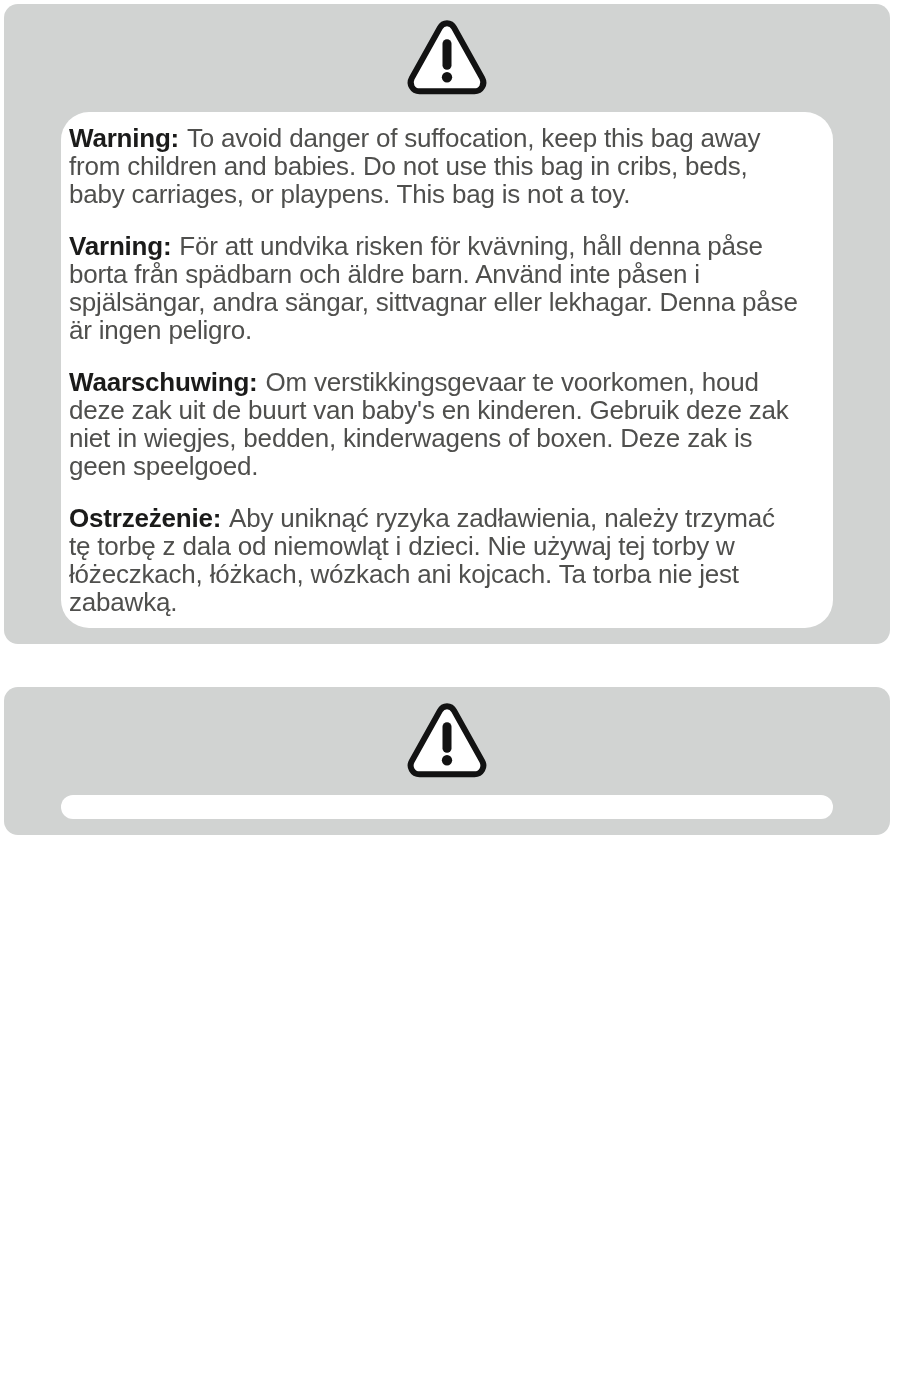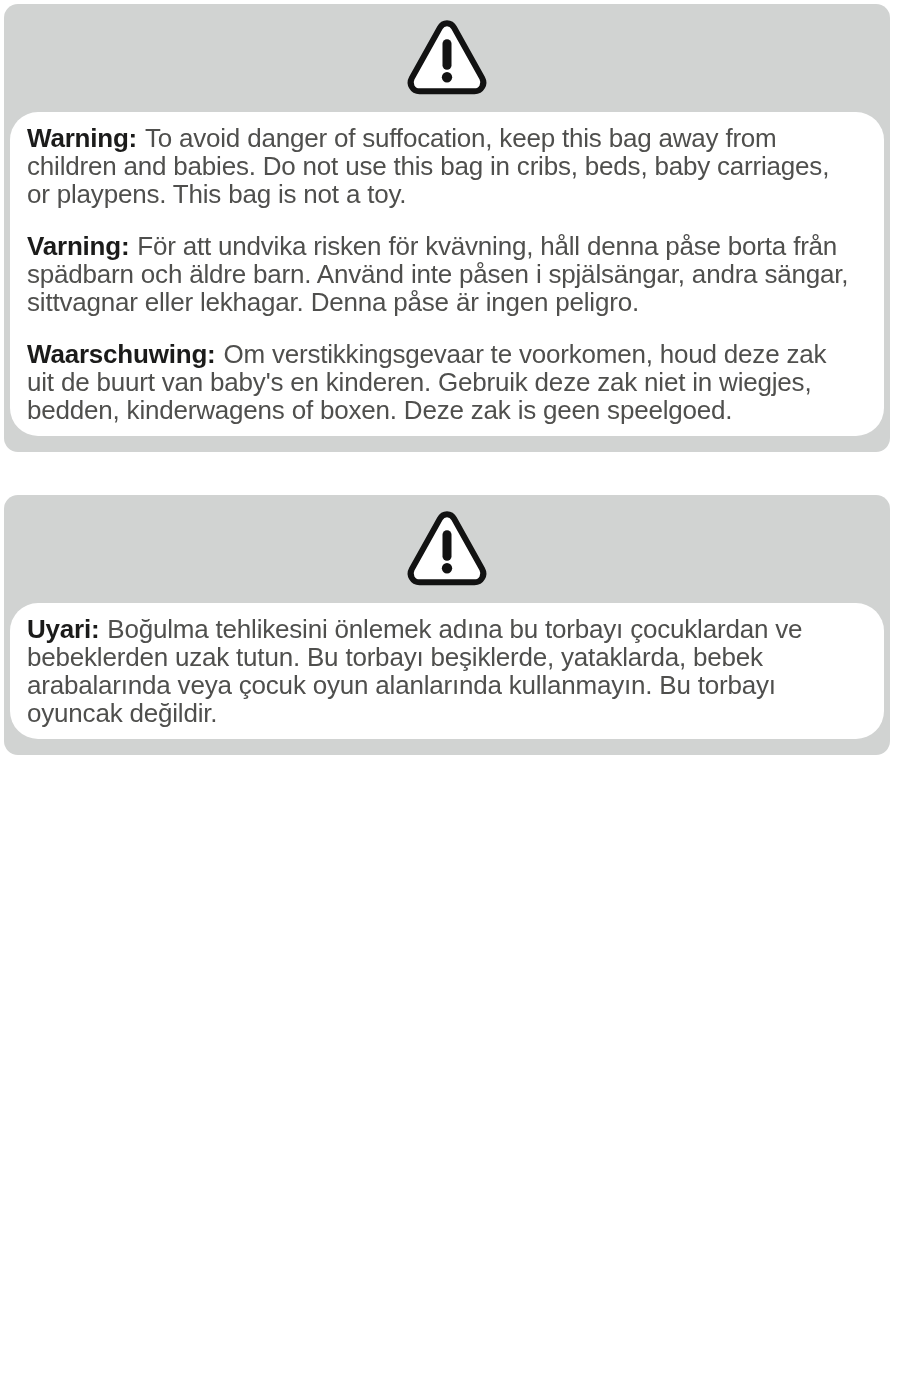--- a/index.html
+++ b/index.html
@@ -34,24 +34,24 @@
   .tri{
     margin-top:14px;
     width:86px;
     height:79px;
     display:block;
   }
   .tri svg{width:86px;height:79px;display:block;}
   .warn-box{
     margin-top:15px;
     margin-bottom:16px;
-    width:874px;
+    width:772px;
     background:var(--box-bg);
     border-radius:28px;
-    padding:12px 30px 12px 17px;
+    padding:12px 30px 12px 8px;
   }
   p.warning{
     font-size:26px;
     line-height:28px;
     letter-spacing:-0.2px;
     color:var(--text-color);
     margin:0 0 24px 0;
   }
   p.warning:last-child{margin-bottom:0;}
   .lbl{
@@ -76,31 +76,31 @@
     <div class="warn-box">
       <p class="warning">
         <span class="lbl">Warning:</span><span>To avoid danger of suffocation, keep this bag away from children and babies. Do not use this bag in cribs, beds, baby carriages, or playpens. This bag is not a toy.</span>
       </p>
       <p class="warning">
         <span class="lbl">Varning:</span><span>För att undvika risken för kvävning, håll denna påse borta från spädbarn och äldre barn. Använd inte påsen i spjälsängar, andra sängar, sittvagnar eller lekhagar. Denna påse är ingen peligro.</span>
       </p>
       <p class="warning">
         <span class="lbl">Waarschuwing:</span><span>Om verstikkingsgevaar te voorkomen, houd deze zak uit de buurt van baby's en kinderen. Gebruik deze zak niet in wiegjes, bedden, kinderwagens of boxen. Deze zak is geen speelgoed.</span>
       </p>
+      <p class="warning">
+        <span class="lbl">Ostrzeżenie:</span><span>Aby uniknąć ryzyka zadławienia, należy trzymać tę torbę z dala od niemowląt i dzieci. Nie używaj tej torby w łóżeczkach, łóżkach, wózkach ani kojcach. Ta torba nie jest zabawką.</span>
+      </p>
     </div>
   </section>
 
   <section class="panel panel--second">
     <div class="tri">
       <svg viewBox="0 0 100 92" xmlns="http://www.w3.org/2000/svg">
         <path fill="#ffffff" stroke="#121212" stroke-width="7" d="M50 6 C53.5 6 56.5 8 58.2 11.2 L91 70 C92.8 73.3 92.8 77 91 80.2 C89.2 83.4 85.8 85.4 82 85.4 L18 85.4 C14.2 85.4 10.8 83.4 9 80.2 C7.2 77 7.2 73.3 9 70 L41.8 11.2 C43.5 8 46.5 6 50 6 Z"></path>
         <line x1="50" y1="30" x2="50" y2="55" stroke="#121212" stroke-width="10.5" stroke-linecap="round"></line>
         <circle cx="50" cy="69" r="6" fill="#121212"></circle>
       </svg>
     </div>
     <div class="warn-box">
-      <p class="warning">
-        <span class="lbl">Uyari:</span><span>Boğulma tehlikesini önlemek adına bu torbayı çocuklardan ve bebeklerden uzak tutun. Bu torbayı beşiklerde, yataklarda, bebek arabalarında veya çocuk oyun alanlarında kullanmayın. Bu torbayı oyuncak değildir.</span>
-      </p>
     </div>
   </section>
 
 </div>
 
 </body></html>

